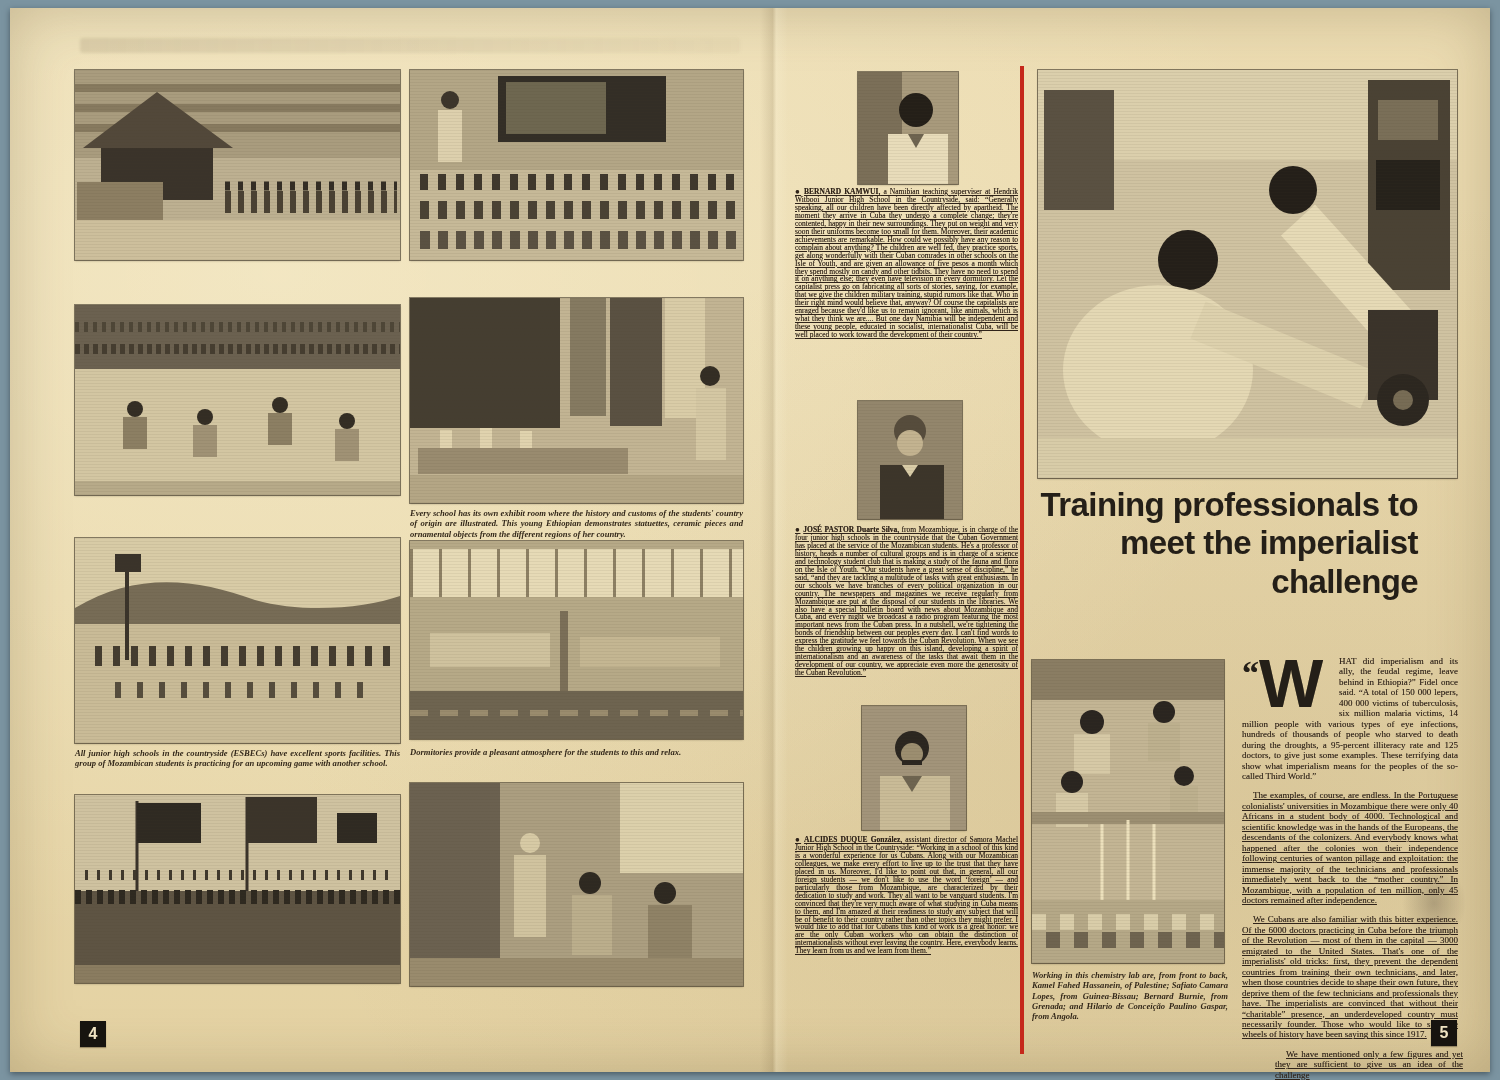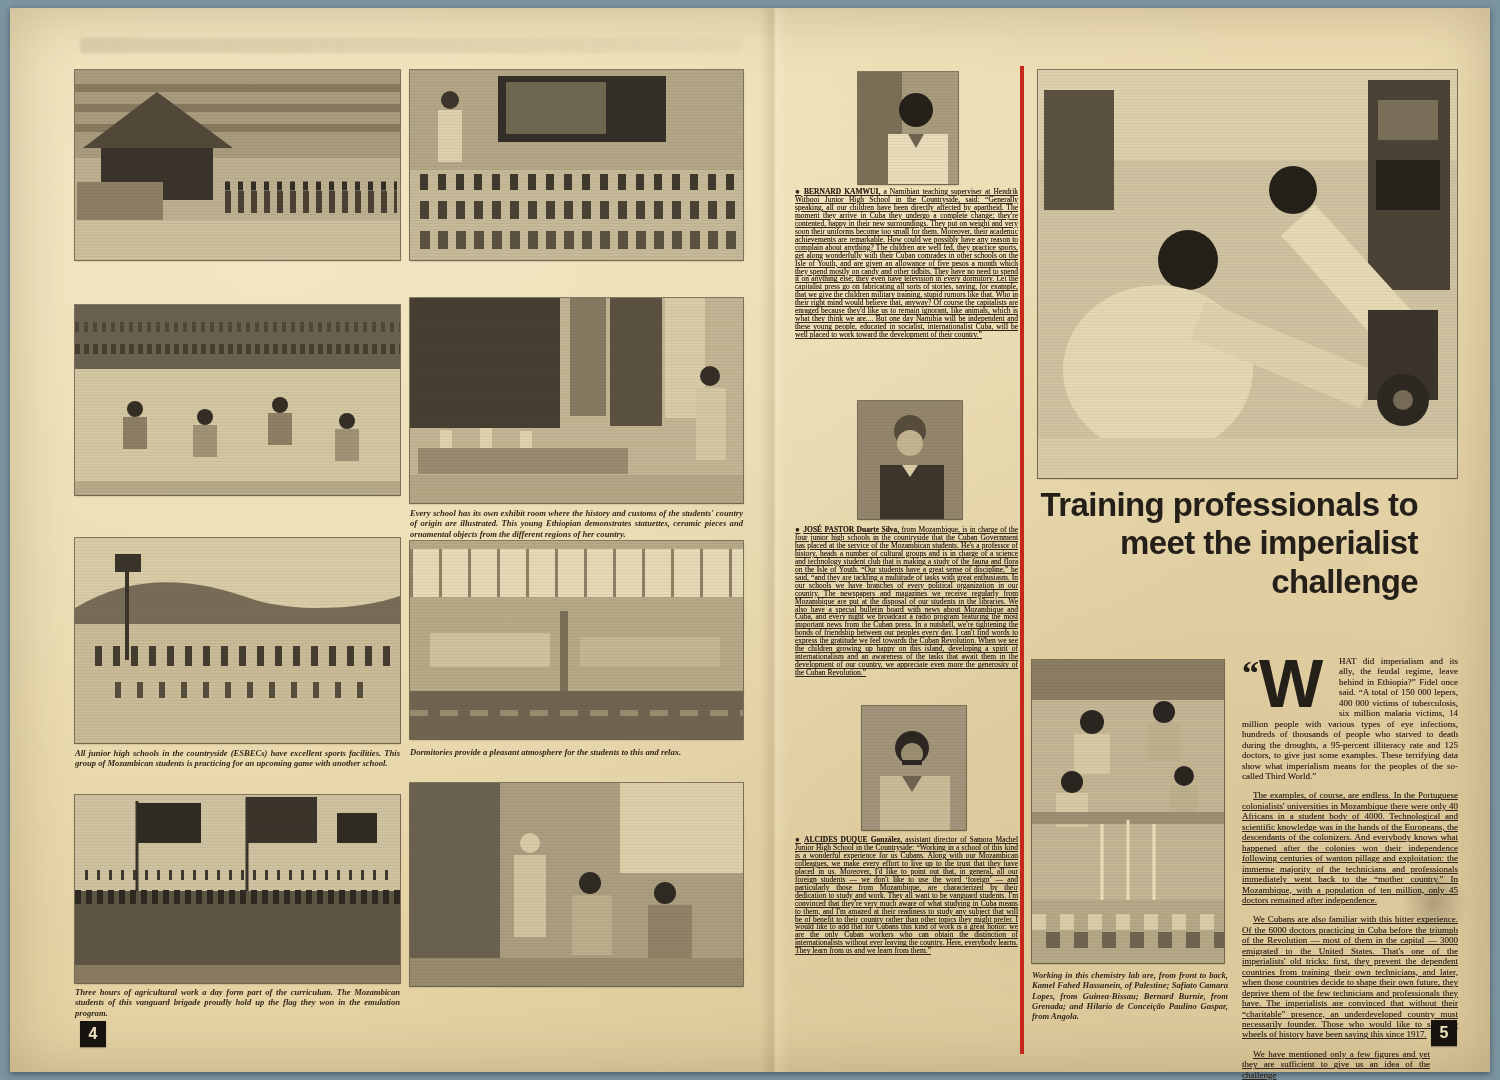--- a/index.html
+++ b/index.html
@@ -30,21 +30,21 @@
              color:#30241a;text-align:justify;text-shadow:0 0 .3px rgba(48,36,26,.6);text-decoration:underline;}
   .interview .lead{font-weight:700;}
   .interview .bullet{font-size:8px;margin-right:3px;}
   .red-rule{position:absolute;left:1010px;top:58px;width:3.5px;height:988px;background:#c5281b;}
   .headline{position:absolute;left:1030px;top:478px;width:378px;
             font:700 33px/1.16 "Liberation Sans",sans-serif;letter-spacing:-0.6px;color:#241f18;text-align:right;}
   .rp-body{position:absolute;left:1232px;top:648px;width:216px;}
   .rp-body p{margin:0 0 9px;font:400 9px/10.45px "Liberation Serif",serif;color:#30241a;
              text-align:justify;text-shadow:0 0 .3px rgba(48,36,26,.5);}
   .rp-body p.indent{text-indent:11px;text-decoration:underline;}
-  .rp-body p.last{width:188px;}
+  .rp-body p.last{width:188px;margin-left:33px;}
   .dropcap{float:left;width:97px;height:54px;display:flex;align-items:flex-start;}
   .dropcap .q{font:700 34px/30px "Liberation Serif",serif;color:#241f18;margin-top:2px;}
   .dropcap .w{font:700 68px/54px "Liberation Sans",sans-serif;color:#241f18;letter-spacing:-3px;}
   .badge{position:absolute;width:26px;height:26px;background:#17140f;color:#efe3c2;
          font:700 16px/26px "Liberation Sans",sans-serif;text-align:center;
          box-shadow:0 1px 1px rgba(60,48,28,.4);}
 </style>
 </head>
 <body>
 
@@ -179,21 +179,20 @@
         <circle cx="255" cy="110" r="11" fill="#2e2921"></circle>
         <rect x="238" y="122" width="44" height="58" fill="#8f8266"></rect>
         <rect y="175" width="333" height="28" fill="#998b6d"></rect>
       </svg>
       <div class="halftone"></div>
     </div>
 
     <div class="cap" style="left:65px;top:740px;width:325px">All junior high schools in the countryside (ESBECs) have excellent sports facilities. This group of Mozambican students is practicing for an upcoming game with another school.</div>
     <div class="cap" style="left:400px;top:500px;width:333px">Every school has its own exhibit room where the history and customs of the students' country of origin are illustrated. This young Ethiopian demonstrates statuettes, ceramic pieces and ornamental objects from the different regions of her country.</div>
     <div class="cap" style="left:400px;top:739px;width:333px">Dormitories provide a pleasant atmosphere for the students to this and relax.</div>
-    <div class="cap" style="left:65px;top:979px;width:325px">Three hours of agricultural work a day form part of the curriculum. The Mozambican students of this vanguard brigade proudly hold up the flag they won in the emulation program.</div>
 
     <div class="photo" style="left:848px;top:64px;width:100px;height:112px">
       <svg viewBox="0 0 100 112" preserveAspectRatio="none">
         <rect width="100" height="112" fill="#a89a7c"></rect>
         <rect width="44" height="112" fill="#7b6f58"></rect>
         <circle cx="58" cy="38" r="17" fill="#241f18"></circle>
         <rect x="30" y="62" width="60" height="50" fill="#e8dcba"></rect>
         <path d="M50,62 L58,76 L66,62 Z" fill="#6e6450"></path>
       </svg>
       <div class="halftone"></div>

